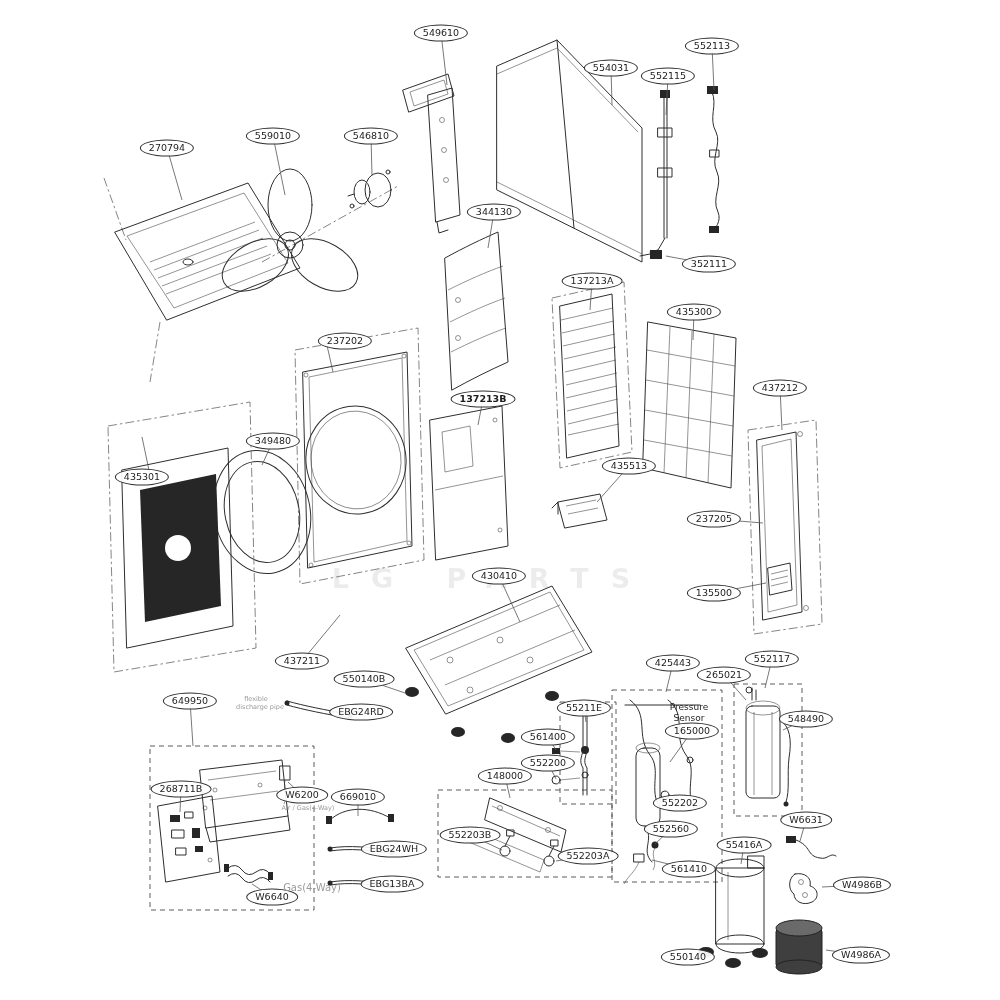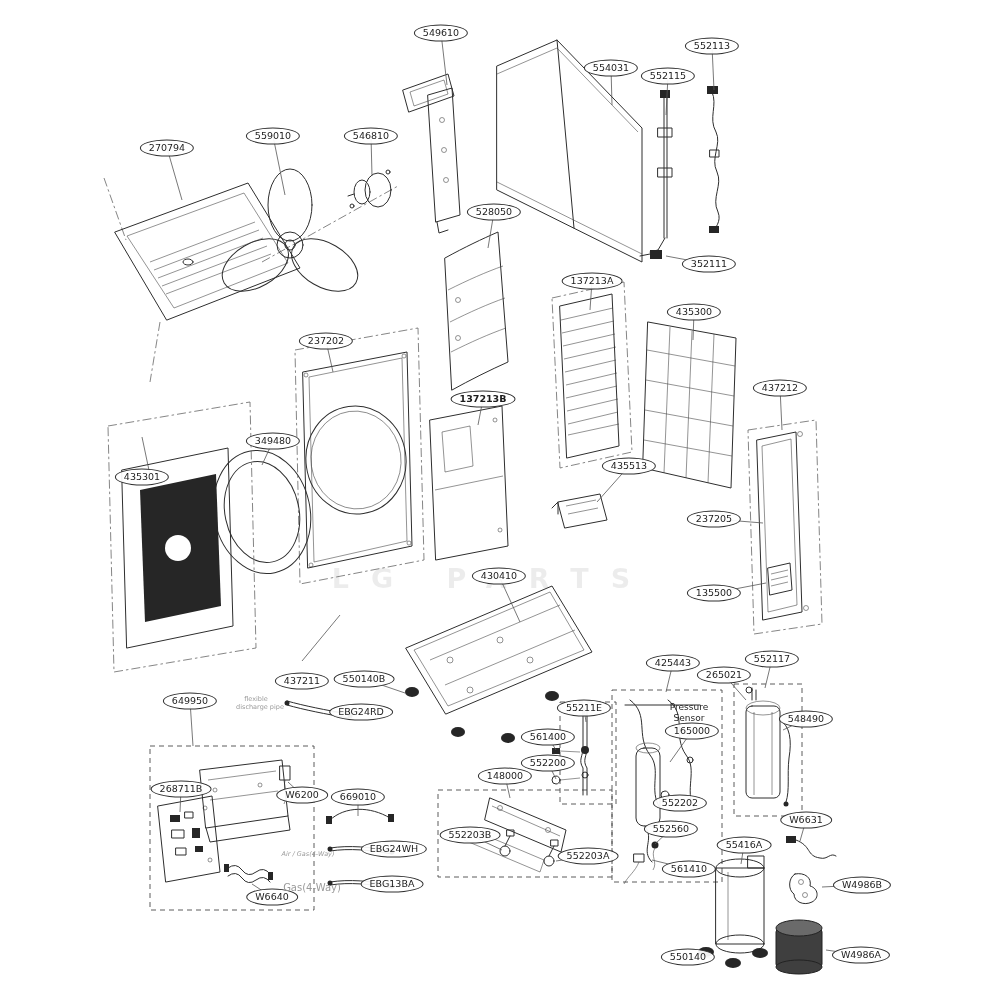--- a/index.html
+++ b/index.html
@@ -373,34 +373,34 @@
     </svg>
 
   <div class="labels">
       <div class="callout" style="left: 441px; top: 33px;">549610</div>
       <div class="callout" style="left: 611px; top: 68px;">554031</div>
       <div class="callout" style="left: 668px; top: 76px;">552115</div>
       <div class="callout" style="left: 712px; top: 46px;">552113</div>
       <div class="callout" style="left: 167px; top: 148px;">270794</div>
       <div class="callout" style="left: 273px; top: 136px; text-align: center;">559010</div>
       <div class="callout" style="left: 371px; top: 136px;">546810</div>
-      <div class="callout" style="left: 494px; top: 212px;">528050</div>
+      <div class="callout" style="left: 494px; top: 212px;">344130</div>
       <div class="callout" style="left: 709px; top: 264px;">352111</div>
       <div class="callout" style="left: 592px; top: 281px;">137213A</div>
       <div class="callout" style="left: 694px; top: 312px;">435300</div>
-      <div class="callout" style="left: 326px; top: 341px;">237202</div>
+      <div class="callout" style="left: 345px; top: 341px;">237202</div>
       <div class="callout" style="left: 780px; top: 388px;">437212</div>
       <div class="callout" style="left: 483px; top: 399px; font-weight: bold;">137213B</div>
       <div class="callout" style="left: 142px; top: 437px; margin-top: 40px;">435301</div>
       <div class="callout" style="left: 273px; top: 441px;">349480</div>
       <div class="callout" style="left: 629px; top: 466px;">435513</div>
       <div class="callout" style="left: 714px; top: 519px;">237205</div>
       <div class="callout" style="left: 499px; top: 576px;">430410</div>
       <div class="callout" style="left: 714px; top: 593px;">135500</div>
-      <div class="callout" style="left: 302px; top: 661px; margin-top: 20px;">437211</div>
+      <div class="callout" style="left: 302px; top: 661px;">437211</div>
       <div class="callout" style="left: 673px; top: 663px;">425443</div>
       <div class="callout" style="left: 772px; top: 659px;">552117</div>
       <div class="callout" style="left: 724px; top: 675px;">265021</div>
       <div class="callout" style="left: 364px; top: 679px;">550140B</div>
       <div class="callout" style="left: 190px; top: 701px;">649950</div>
       <div class="callout" style="left: 361px; top: 712px;">EBG24RD</div>
       <div class="callout" style="left: 584px; top: 708px;">55211E</div>
       <div class="callout" style="left: 806px; top: 719px;">548490</div>
       <div class="callout" style="left: 692px; top: 731px;">165000</div>
       <div class="callout" style="left: 548px; top: 737px;">561400</div>
@@ -419,19 +419,19 @@
       <div class="callout" style="left: 689px; top: 869px;">561410</div>
       <div class="callout" style="left: 862px; top: 885px;">W4986B</div>
       <div class="callout" style="left: 392px; top: 884px;">EBG13BA</div>
       <div class="callout" style="left: 272px; top: 897px;">W6640</div>
       <div class="callout" style="left: 688px; top: 957px;">550140</div>
       <div class="callout" style="left: 861px; top: 955px;">W4986A</div>
     </div>
   <div class="notes">
       <div class="note" style="left: 256px; top: 700px; font-size: 6.5px; color: rgb(154, 154, 154);">flexible</div>
       <div class="note" style="left: 260px; top: 708px; font-size: 6.5px; color: rgb(154, 154, 154);">discharge pipe</div>
-      <div class="note" style="left: 308px; top: 855px; font-size: 6.5px; color: rgb(154, 154, 154); font-style: italic;">Air / Gas(4-Way)</div>
+      <div class="note" style="left: 308px; top: 809px; font-size: 6.5px; color: rgb(154, 154, 154);">Air / Gas(4-Way)</div>
       <div class="note" style="left: 312px; top: 887px; font-size: 10px; color: rgb(154, 154, 154);">Gas(4-Way)</div>
       <div class="note" style="left: 689px; top: 708px; font-size: 9px; color: rgb(29, 29, 29);">Pressure</div>
       <div class="note" style="left: 689px; top: 719px; font-size: 9px; color: rgb(29, 29, 29);">Sensor</div>
     </div>
 
 </div>
 
 </body></html>

